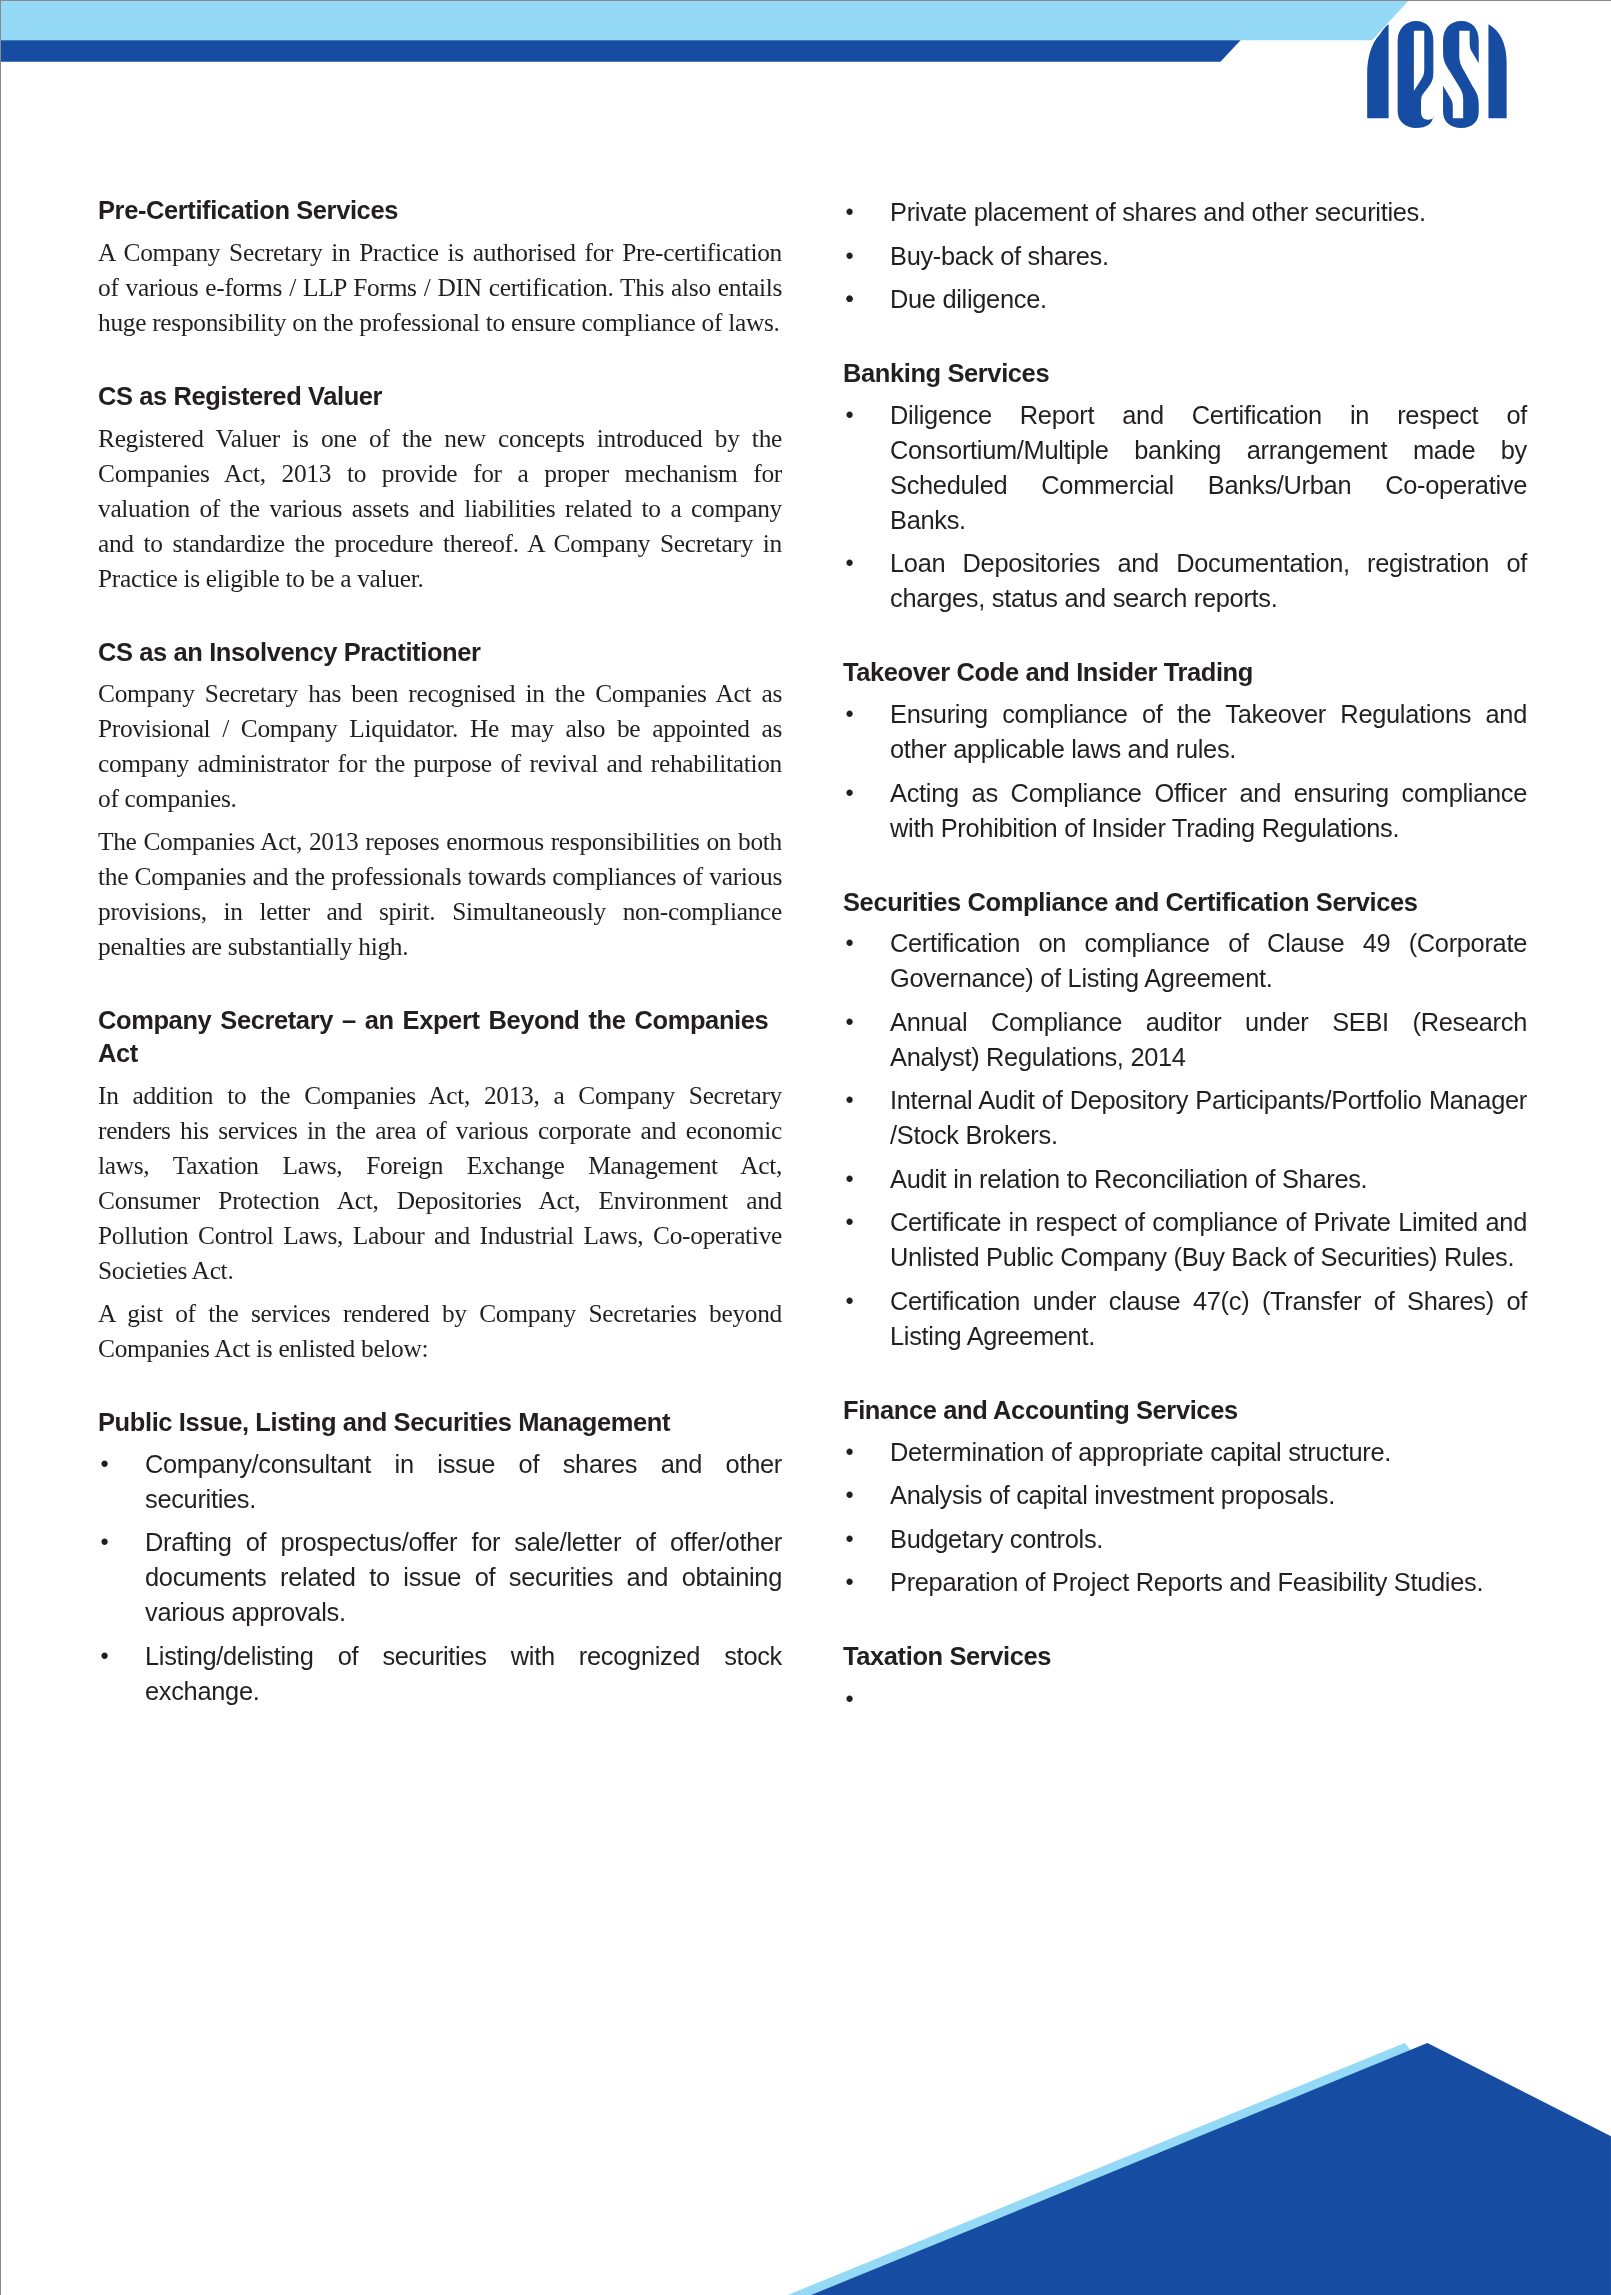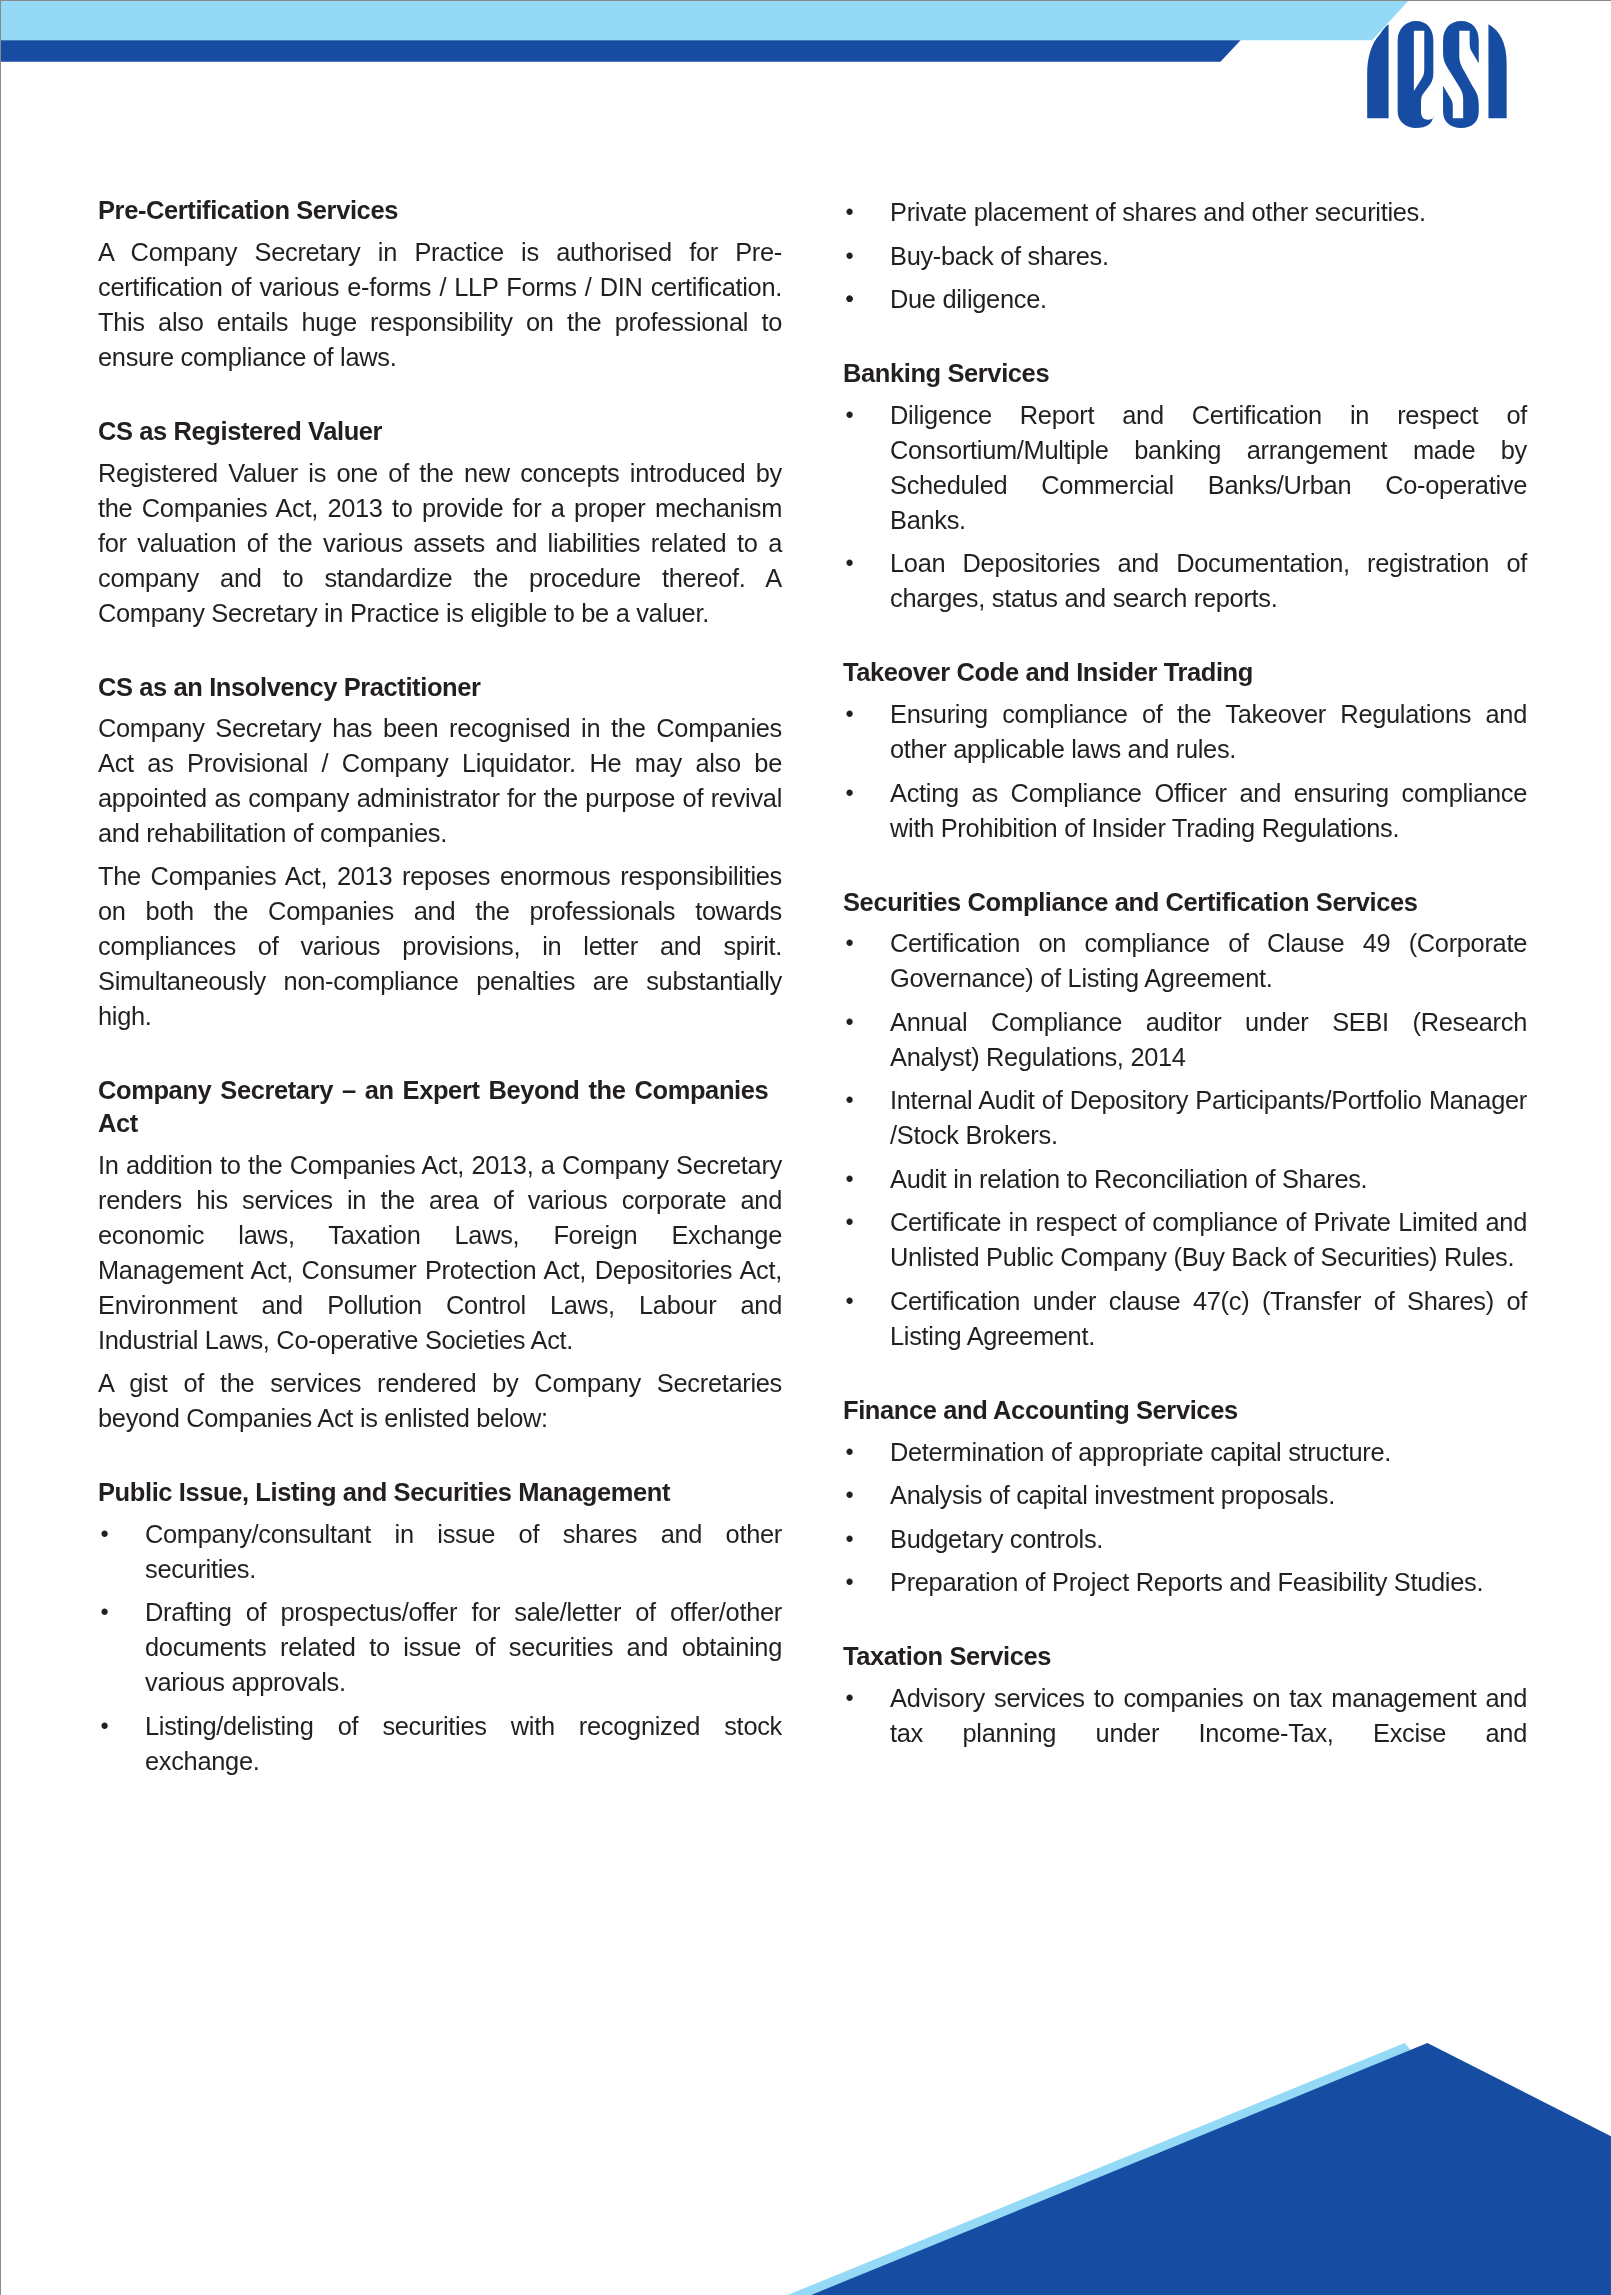--- a/index.html
+++ b/index.html
@@ -21,21 +21,21 @@
   .col-left { left: 98px; }
   .col-right { left: 843px; top: 195px; width: 684px; }
   .section { margin-bottom: 40px; }
   .section h2 {
     font-size: 26px; font-weight: bold; margin: 0 0 7.8px 0; line-height: 33px;
     letter-spacing: -0.4px; transform: scaleX(0.98); transform-origin: left;
   }
   .section h2.justify { text-align: justify; text-align-last: left; }
   .section p {
     font-size: 25.4px; line-height: 35px; margin: 0 0 7.8px 0;
-    text-align: justify; letter-spacing: -0.3px;
+    text-align: justify; letter-spacing: -0.3px; font-family: Liberation Serif, serif;
   }
   ul.bullets { list-style: none; margin: 0; padding: 0; }
   ul.bullets li {
     position: relative; padding-left: 47px; font-size: 25.4px; line-height: 35px;
     margin-bottom: 8.5px; text-align: justify; letter-spacing: -0.3px;
   }
   ul.bullets li .bullet {
     position: absolute; left: 2.6px; top: 0; font-size: 23.4px;
   }
 </style>
@@ -126,19 +126,19 @@
     <ul class="bullets">
       <li><span class="bullet">•</span><span>Determination of appropriate capital structure.</span></li>
       <li><span class="bullet">•</span><span>Analysis of capital investment proposals.</span></li>
       <li><span class="bullet">•</span><span>Budgetary controls.</span></li>
       <li><span class="bullet">•</span><span>Preparation of Project Reports and Feasibility Studies.</span></li>
     </ul>
   </div>
   <div class="section">
     <h2>Taxation Services</h2>
     <ul class="bullets">
-      <li style="text-align-last: justify;"><span class="bullet">•</span><span>Advisory services to companies on tax management and tax planning under Income-Tax, Excise and</span></li>
+      <li style="text-align-last: justify;"><span class="bullet">•</span></li>
     </ul>
   </div>
 </div>
 
 <div class="page-border"></div>
 
 
 </body></html>

